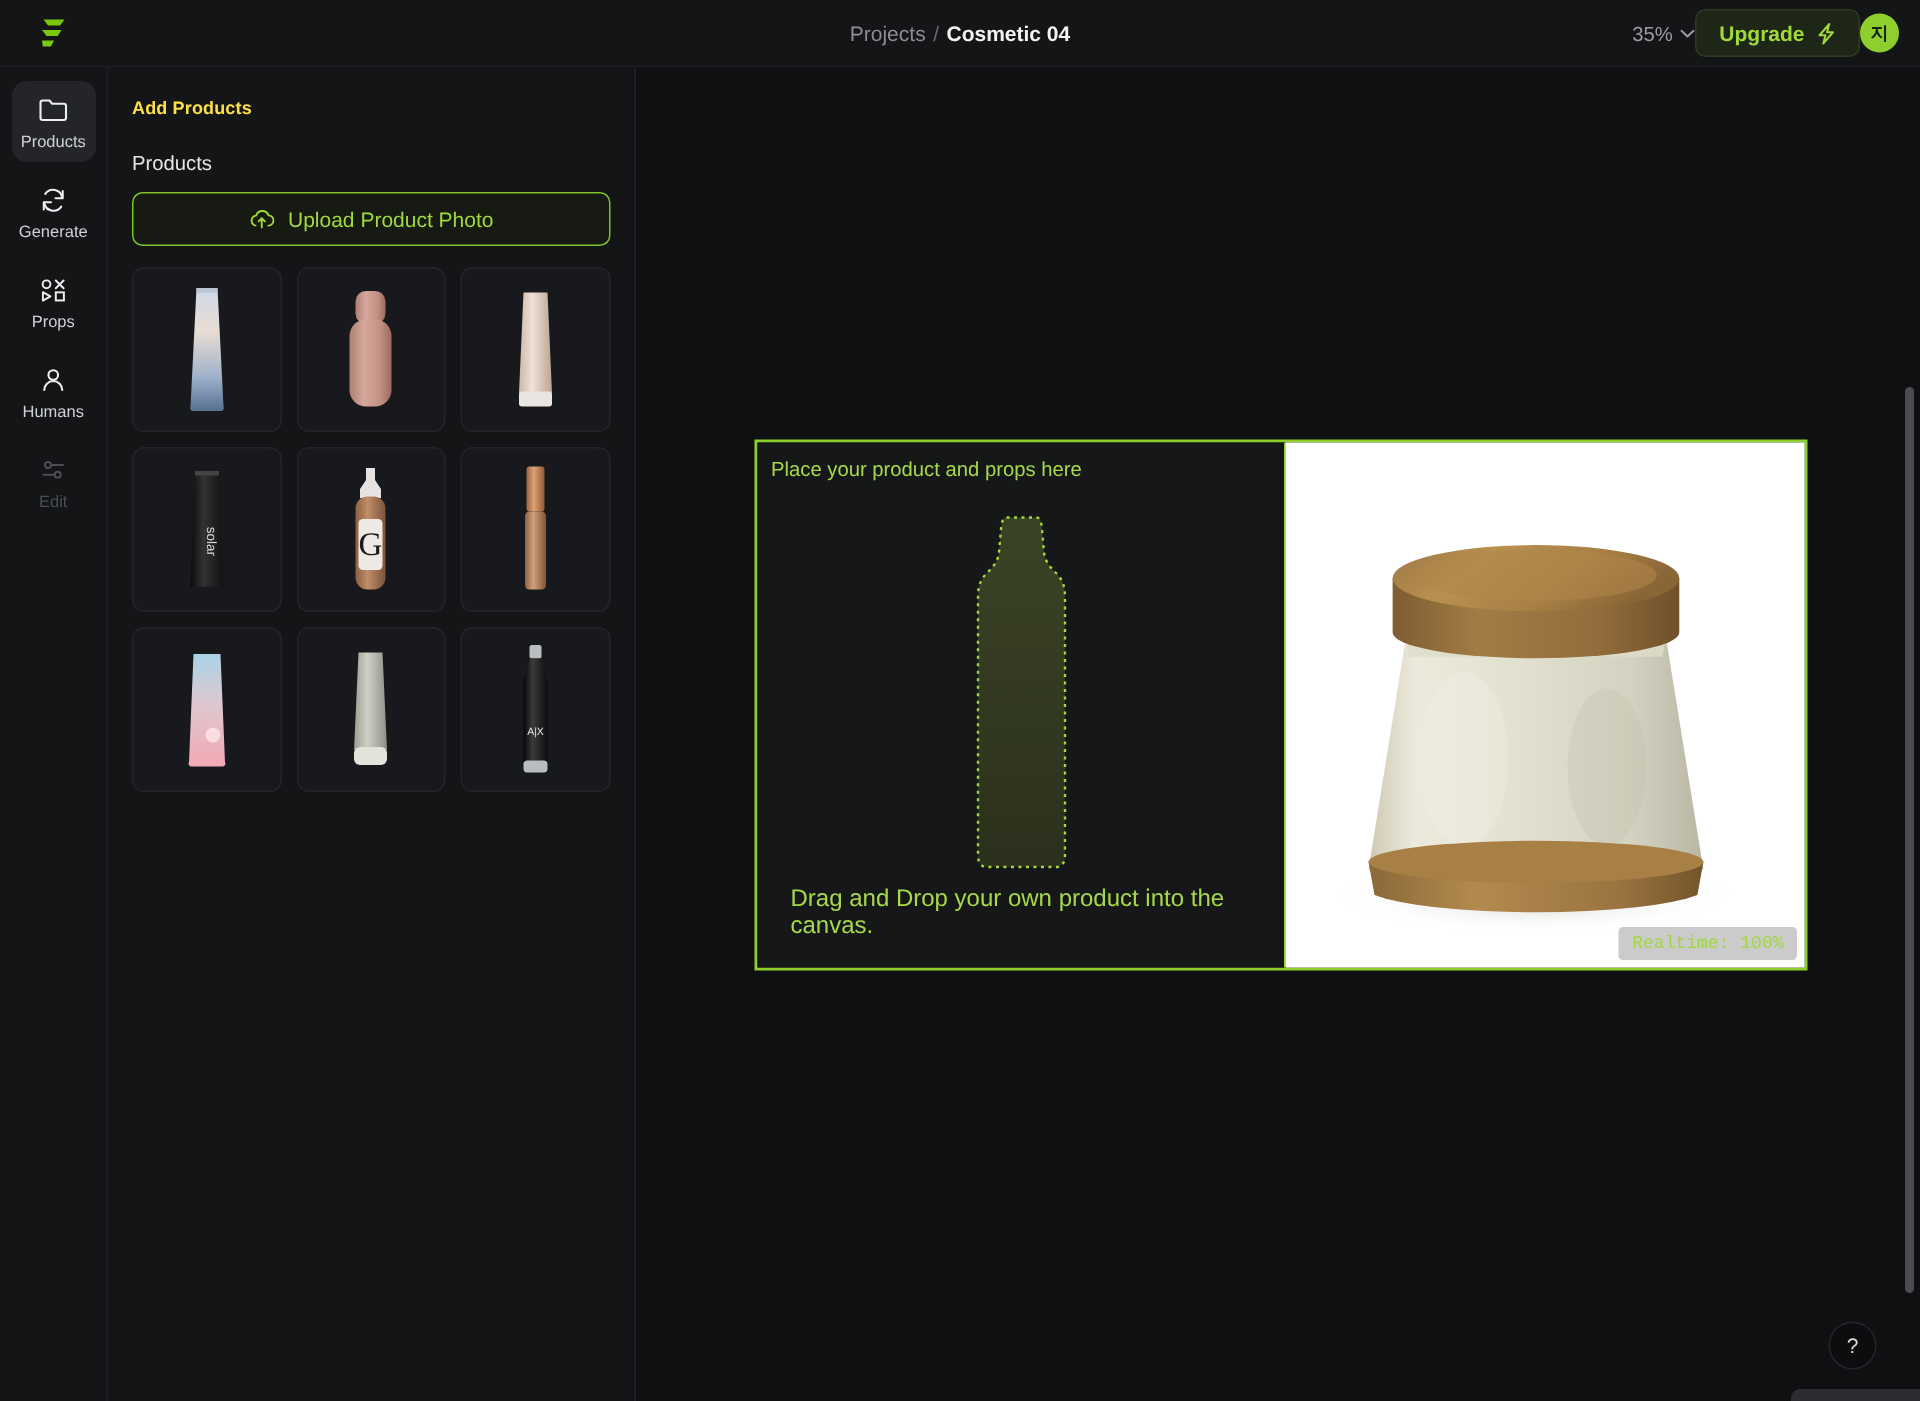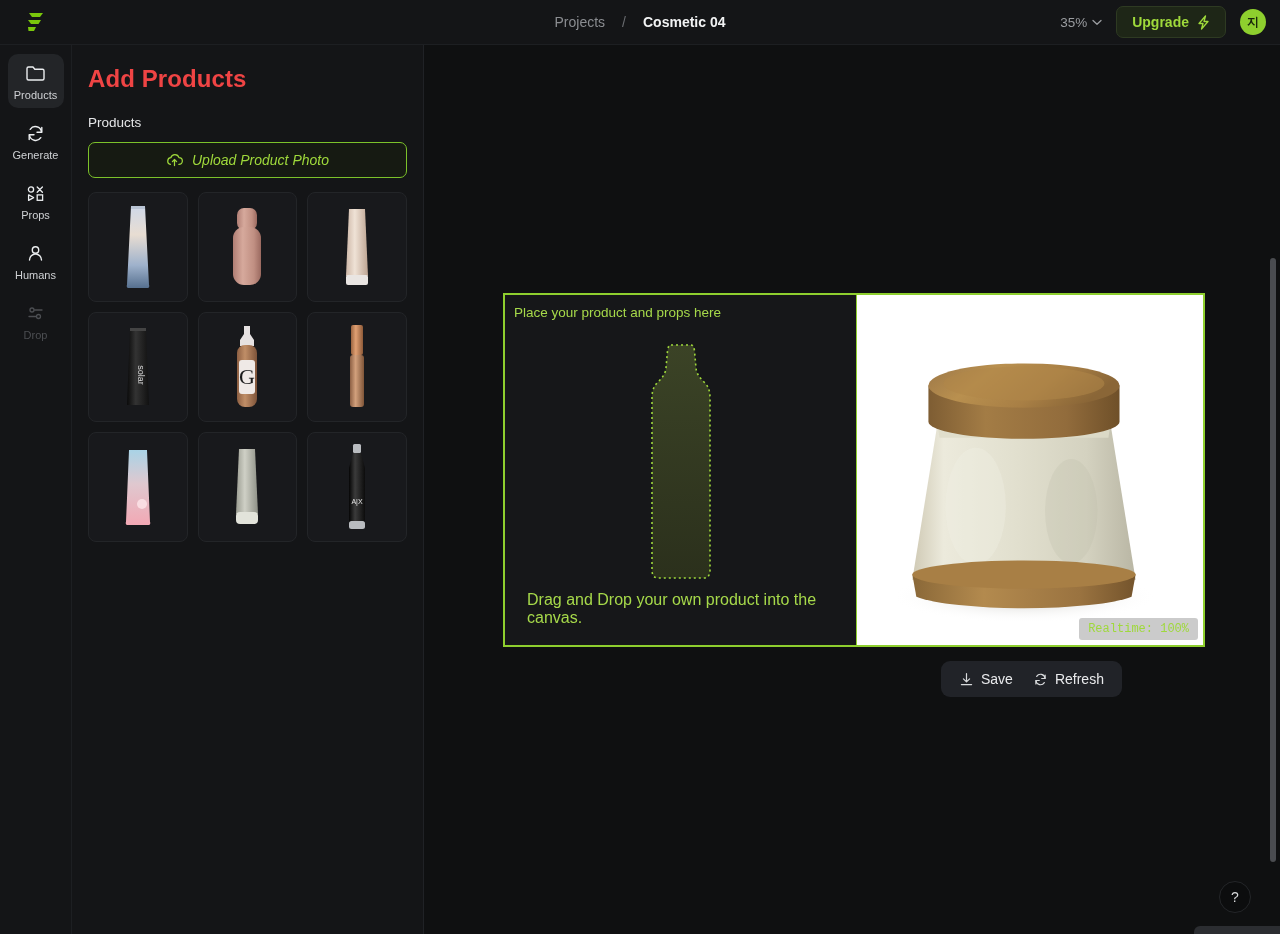--- a/index.html
+++ b/index.html
@@ -20,28 +20,28 @@
     border-bottom: 1px solid #1d1f22;
   }
   .logo-wrap {
     width: 72px; height: 45px;
     display: flex; align-items: center; justify-content: center;
   }
   .logo { width: 20px; height: 22px; display: block; }
   .breadcrumb {
     position: absolute; left: 0; right: 0;
     display: flex; justify-content: center; align-items: center;
-    gap: 17px; font-size: 14px; pointer-events: none;
+    gap: 5px; font-size: 14px; pointer-events: none;
   }
   .bc-root { color: #8b8d91; }
   .bc-sep { color: #6a6c70; }
   .bc-current { color: #f2f3f4; font-weight: 700; }
   .topbar-right {
     margin-left: auto; display: flex; align-items: center;
-    gap: 14px; padding-right: 14px;
+    gap: 0; padding-right: 14px;
   }
   .zoom-ctl {
     display: flex; align-items: center; gap: 5px;
     color: #9a9ca0; font-size: 13.5px; cursor: pointer;
   }
   .chev { width: 10px; height: 7px; display: block; }
   .upgrade-btn {
     display: flex; align-items: flex-end; gap: 8px;
     background: #1e2617; border: 1px solid #2e3a22;
     color: #9fd93b; font-size: 14px; font-weight: 700;
@@ -80,28 +80,28 @@
   .rail-item.disabled .rail-lbl { color: #4c4e52; }
 
   
   .panel {
     width: 352px; flex: 0 0 352px;
     background: #141517;
     border-right: 1px solid #202226;
     padding: 20px 16px 0;
     overflow: hidden;
   }
-  .panel-title { color: #ef4444; font-size: 24px; font-weight: 700; letter-spacing: .1px; }
+  .panel-title { color: #fde047; font-size: 12px; font-weight: 700; letter-spacing: .1px; }
   .panel-sub { color: #e4e5e7; font-size: 13.5px; margin-top: 22px; }
   .upload-btn {
     margin-top: 12px; height: 36px;
     border: 1px solid #7cc22a; border-radius: 7px;
     background: #161a12;
     display: flex; align-items: center; justify-content: center; gap: 9px;
-    color: #9fd93b; font-size: 14px; cursor: pointer; font-style: italic;
+    color: #9fd93b; font-size: 14px; cursor: pointer;
   }
   .cloud { width: 17px; height: 14px; display: block; }
   .grid {
     margin-top: 14px;
     display: grid; grid-template-columns: repeat(3, 1fr); gap: 10px;
   }
   .cell {
     height: 110px; border-radius: 8px;
     background: #18191c; border: 1px solid #232528;
     display: flex; align-items: center; justify-content: center;
@@ -260,21 +260,21 @@
         <span class="rail-lbl">Humans</span>
       </div>
 
       <div class="rail-item disabled">
         <svg class="rail-ico" viewBox="0 0 21 21">
           <circle cx="7" cy="7" r="2" fill="none" stroke="#4c4e52" stroke-width="1.3"></circle>
           <path d="M9.6 7 L17 7" stroke="#4c4e52" stroke-width="1.3" stroke-linecap="round"></path>
           <circle cx="13.5" cy="13.5" r="2" fill="none" stroke="#4c4e52" stroke-width="1.3"></circle>
           <path d="M4 13.5 L11.2 13.5" stroke="#4c4e52" stroke-width="1.3" stroke-linecap="round"></path>
         </svg>
-        <span class="rail-lbl">Drop</span>
+        <span class="rail-lbl">Edit</span>
       </div>
     </div>
 
     <div class="panel">
       <div class="panel-title">Add Products</div>
       <div class="panel-sub">Products</div>
 
       <div class="upload-btn">
         <svg class="cloud" viewBox="0 0 17 14">
           <path d="M4.4 11.4 A3.4 3.4 0 0 1 4.8 4.7 A4.3 4.3 0 0 1 13 4.6 A3.2 3.2 0 0 1 12.9 11.4" fill="none" stroke="#9fd93b" stroke-width="1.25" stroke-linecap="round" stroke-linejoin="round"></path>
@@ -496,37 +496,20 @@
 
             <path d="M73 90 L263 90 L263 126 A95 17 0 0 1 73 126 Z" fill="url(#lidSide)"></path>
             <ellipse cx="168" cy="90" rx="95" ry="22" fill="url(#lidTop)"></ellipse>
             <ellipse cx="168" cy="88" rx="80" ry="17" fill="#b08748" opacity=".55"></ellipse>
           </svg>
           <div class="rt-badge">Realtime: 100%</div>
         </div>
 
       </div>
 
-      <div class="actions">
-        <div class="act">
-          <svg viewBox="0 0 15 15">
-            <path d="M7.5 1.6 L7.5 9.6 M4.4 6.8 L7.5 9.9 L10.6 6.8 M2.4 12.6 L12.6 12.6" fill="none" stroke="#d9dbdd" stroke-width="1.2" stroke-linecap="round" stroke-linejoin="round"></path>
-          </svg>
-          <span>Save</span>
-        </div>
-        <div class="act">
-          <svg viewBox="0 0 15 15">
-            <path d="M12 6.3 A4.5 4.5 0 0 0 3.7 4.4" fill="none" stroke="#d9dbdd" stroke-width="1.2" stroke-linecap="round"></path>
-            <path d="M3 8.7 A4.5 4.5 0 0 0 11.3 10.6" fill="none" stroke="#d9dbdd" stroke-width="1.2" stroke-linecap="round"></path>
-            <path d="M12.1 3.1 L12.1 6.5 L8.7 6.5" fill="none" stroke="#d9dbdd" stroke-width="1.2" stroke-linecap="round" stroke-linejoin="round"></path>
-            <path d="M2.9 11.9 L2.9 8.5 L6.3 8.5" fill="none" stroke="#d9dbdd" stroke-width="1.2" stroke-linecap="round" stroke-linejoin="round"></path>
-          </svg>
-          <span>Refresh</span>
-        </div>
-      </div>
 
       <div class="bottom-strip"></div>
 
       <div class="help">
         <span>?</span>
       </div>
 
       <div class="scroll-track">
         <div class="scroll-thumb"></div>
       </div>

